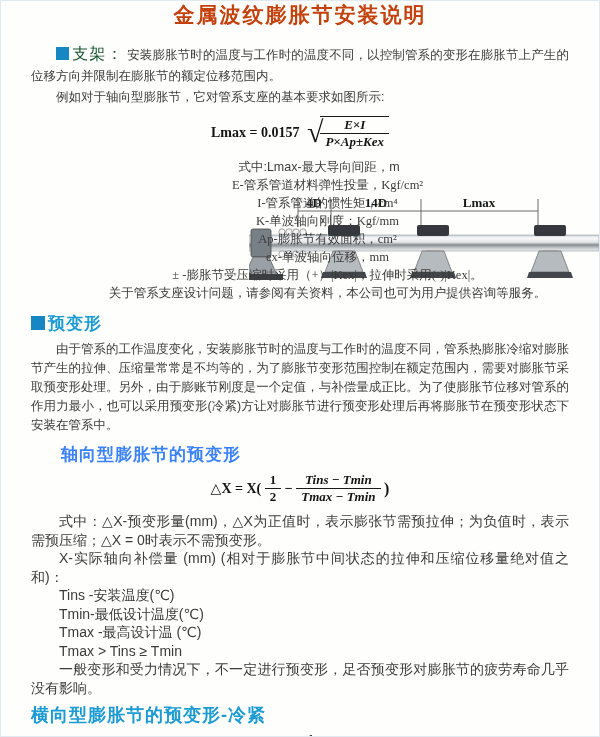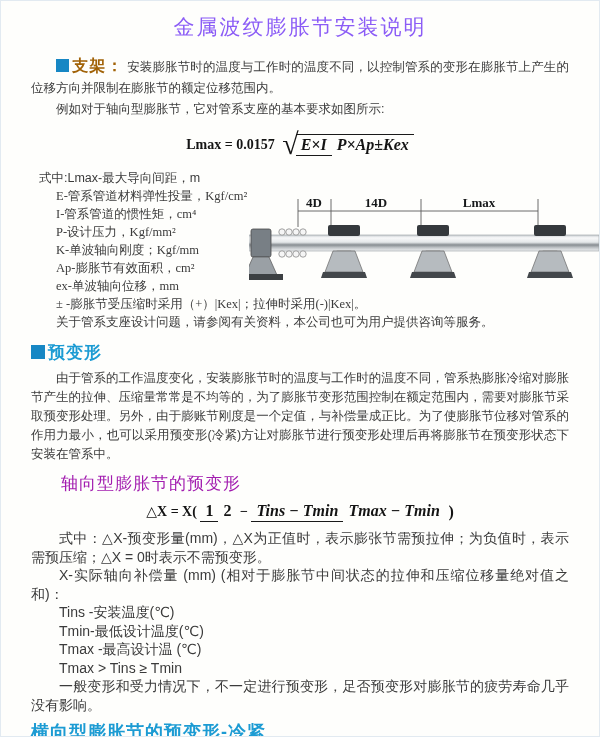--- a/index.html
+++ b/index.html
@@ -1,58 +1,58 @@
 <!DOCTYPE html>
 <html><head>
 <meta charset="utf-8">
 <style>
   html,body{margin:0;padding:0;background:#fff;}
   .page{
     width:600px;height:737px;box-sizing:border-box;position:relative;
     background:#fefefc;border:1px solid #e2eaf1;overflow:hidden;
     font-family:"Liberation Sans","DejaVu Sans",sans-serif;color:#3b3b3b;
   }
-  .title{margin:12px 0 0;text-align:center;font-size:21px;font-weight:normal;
-    color:#8b5cf6;letter-spacing:2px;}
+  .title{margin:0 0 0;text-align:center;font-size:21px;font-weight:bold;
+    color:#c2410c;letter-spacing:2px;}
   .body-p{margin:0 30px;font-size:12.5px;line-height:21px;text-align:justify;
     text-indent:2em;color:#3b3b3b;}
   .p1{margin-top:14px;}
-  .inline-head-label{color:#a16207;font-weight:bold;font-size:16px;letter-spacing:1px;}
+  .inline-head-label{color:#14532d;font-weight:normal;font-size:16px;letter-spacing:1px;}
   .sq{display:inline-block;width:13px;height:13px;background:#1787c4;
     margin-right:3px;vertical-align:-1px;}
   .sq.lg{width:14px;height:14px;}
   .example{text-indent:2em;margin:0 30px;font-size:12.5px;line-height:21px;}
   
   .formula{text-align:center;font-family:"Liberation Serif","DejaVu Serif",serif;
     font-weight:bold;color:#141414;font-size:14px;}
   .formula .plain{vertical-align:middle;}
-  .frac{display:inline-flex;flex-direction:row;vertical-align:middle;
-    font-size:16px;line-height:1.25;}
+  .frac{display:inline-flex;flex-direction:column;vertical-align:middle;
+    font-size:13px;line-height:1.25;}
   .frac .num{border-bottom:1px solid #1a1a1a;padding:0 5px;}
   .frac .den{padding:0 5px;}
   .frac.it{font-style:italic;}
   .radical{font-size:30px;font-weight:normal;vertical-align:middle;
     margin:0 -3px 0 4px;transform:translateY(-1px);display:inline-block;}
   .vinc{border-top:1.5px solid #1a1a1a;}
   .f1{margin-top:8px;}
   .f2{margin-top:6px;}
   .f3{margin-top:4px;}
   .paren{font-size:16px;vertical-align:middle;}
   
   .defs{margin:7px 0 0 38px;font-size:12.5px;line-height:18px;color:#3b3b3b;
-    position:relative;z-index:2;}
+    position:relative;z-index:2;text-align:center;}
   .def-item{white-space:nowrap;}
   .def-item.ind{padding-left:17px;font-family:Liberation Serif, serif;}
   
   .diagram{position:absolute;left:248px;top:190px;z-index:1;}
   
   .sec-head{margin:10px 11px 0 30px;font-size:17px;font-weight:bold;color:#1c9bd3;
     letter-spacing:1px;}
   .p3{margin-top:5px;line-height:19px;}
-  .sub-head{margin:8px 8px 0 60px;font-size:17px;font-weight:normal;color:#a21caf;
+  .sub-head{margin:8px 8px 0 60px;font-size:17px;font-weight:bold;color:#3b82f6;
     letter-spacing:1px;}
   .note-p{margin:0 30px;font-size:14px;line-height:18.5px;text-indent:2em;
     text-align:justify;}
   .notes{margin-top:7px;}
   .lat-head{margin:6px 16px 0 30px;font-size:18px;font-weight:bold;color:#1c9bd3;
     letter-spacing:1px;}
 </style>
 </head>
 <body>
 
@@ -71,21 +71,20 @@
     <span class="radical">√</span><span class="frac it vinc">
         <span class="num">E×I</span>
         <span class="den">P×Ap±Kex</span>
       </span>
   </div>
 
   <div class="defs">
     <div class="def-item">式中:Lmax-最大导向间距，m</div>
     <div class="def-item ind">E-管系管道材料弹性投量，Kgf/cm²</div>
     <div class="def-item ind">I-管系管道的惯性矩，cm⁴</div>
-    <div class="def-item ind">P-设计压力，Kgf/mm²</div>
     <div class="def-item ind">K-单波轴向刚度；Kgf/mm</div>
     <div class="def-item ind">Ap-膨胀节有效面积，cm²</div>
     <div class="def-item ind">ex-单波轴向位移，mm</div>
     <div class="def-item ind">± -膨胀节受压缩时采用（+）|Kex|；拉伸时采用(-)|Kex|。</div>
     <div class="def-item ind">关于管系支座设计问题，请参阅有关资料，本公司也可为用户提供咨询等服务。</div>
   </div>
 
   <svg class="diagram" width="350" height="100" viewBox="0 0 350 100">
     <defs>
       <linearGradient id="pipeGrad" x1="0" y1="0" x2="0" y2="1">

